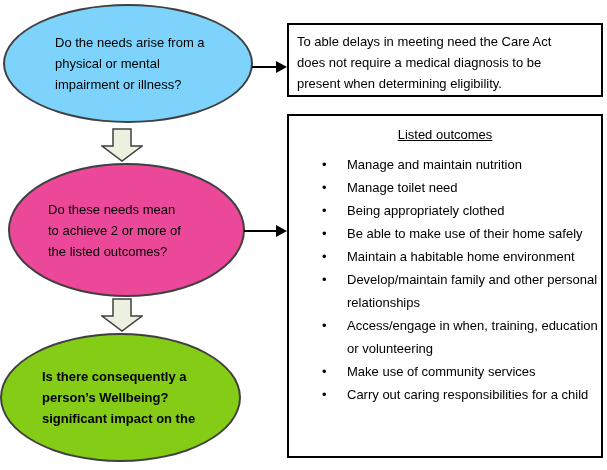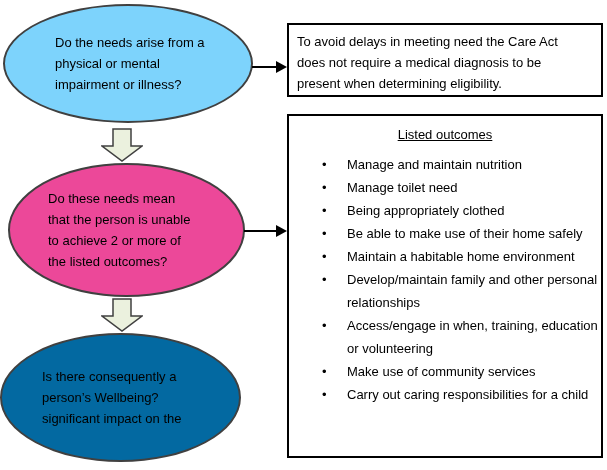--- a/index.html
+++ b/index.html
@@ -101,43 +101,42 @@
   <div class="connector-line" style="left:252px; top:66px; width:26px;"></div>
   <div class="connector-head" style="left:276px; top:61px;"></div>
 
   <svg class="block-arrow" style="left:101px; top:128px;" width="42" height="34" viewBox="0 0 42 34">
     <polygon points="12,1 30,1 30,18 41,18 21,33 1,18 12,18" stroke="#404040" stroke-width="1.5" fill="#EBF1DE"></polygon>
   </svg>
 
   <div class="ellipse e2" style="background-color: #ec4899;">
     <div class="etext">
       <div>Do these needs mean</div>
-      <div>that the person is unable</div>
       <div>to achieve 2 or more of</div>
       <div>the listed outcomes?</div>
     </div>
   </div>
 
   <div class="connector-line" style="left:244px; top:230px; width:34px;"></div>
   <div class="connector-head" style="left:276px; top:225px;"></div>
 
   <svg class="block-arrow" style="left:101px; top:298px;" width="42" height="34" viewBox="0 0 42 34">
     <polygon points="12,1 30,1 30,18 41,18 21,33 1,18 12,18" stroke="#404040" stroke-width="1.5" fill="#EBF1DE"></polygon>
   </svg>
 
-  <div class="ellipse e3" style="background-color: #0369a1;">
+  <div class="ellipse e3" style="background-color: #84cc16; font-weight: bold;">
     <div class="etext">
       <div>Is there consequently a</div>
       <div>person’s Wellbeing?</div>
       <div>significant impact on the</div>
     </div>
   </div>
 
   <div class="rbox note-box">
-    <div class="bline">To avoid delays in meeting need the Care Act</div>
+    <div class="bline">To able delays in meeting need the Care Act</div>
     <div class="bline">does not require a medical diagnosis to be</div>
     <div class="bline">present when determining eligibility.</div>
   </div>
 
   <div class="rbox outcomes-box">
     <div class="outcomes-title">Listed outcomes</div>
     <ul class="outcomes-list">
       <li>Manage and maintain nutrition</li>
       <li>Manage toilet need</li>
       <li>Being appropriately clothed</li>

